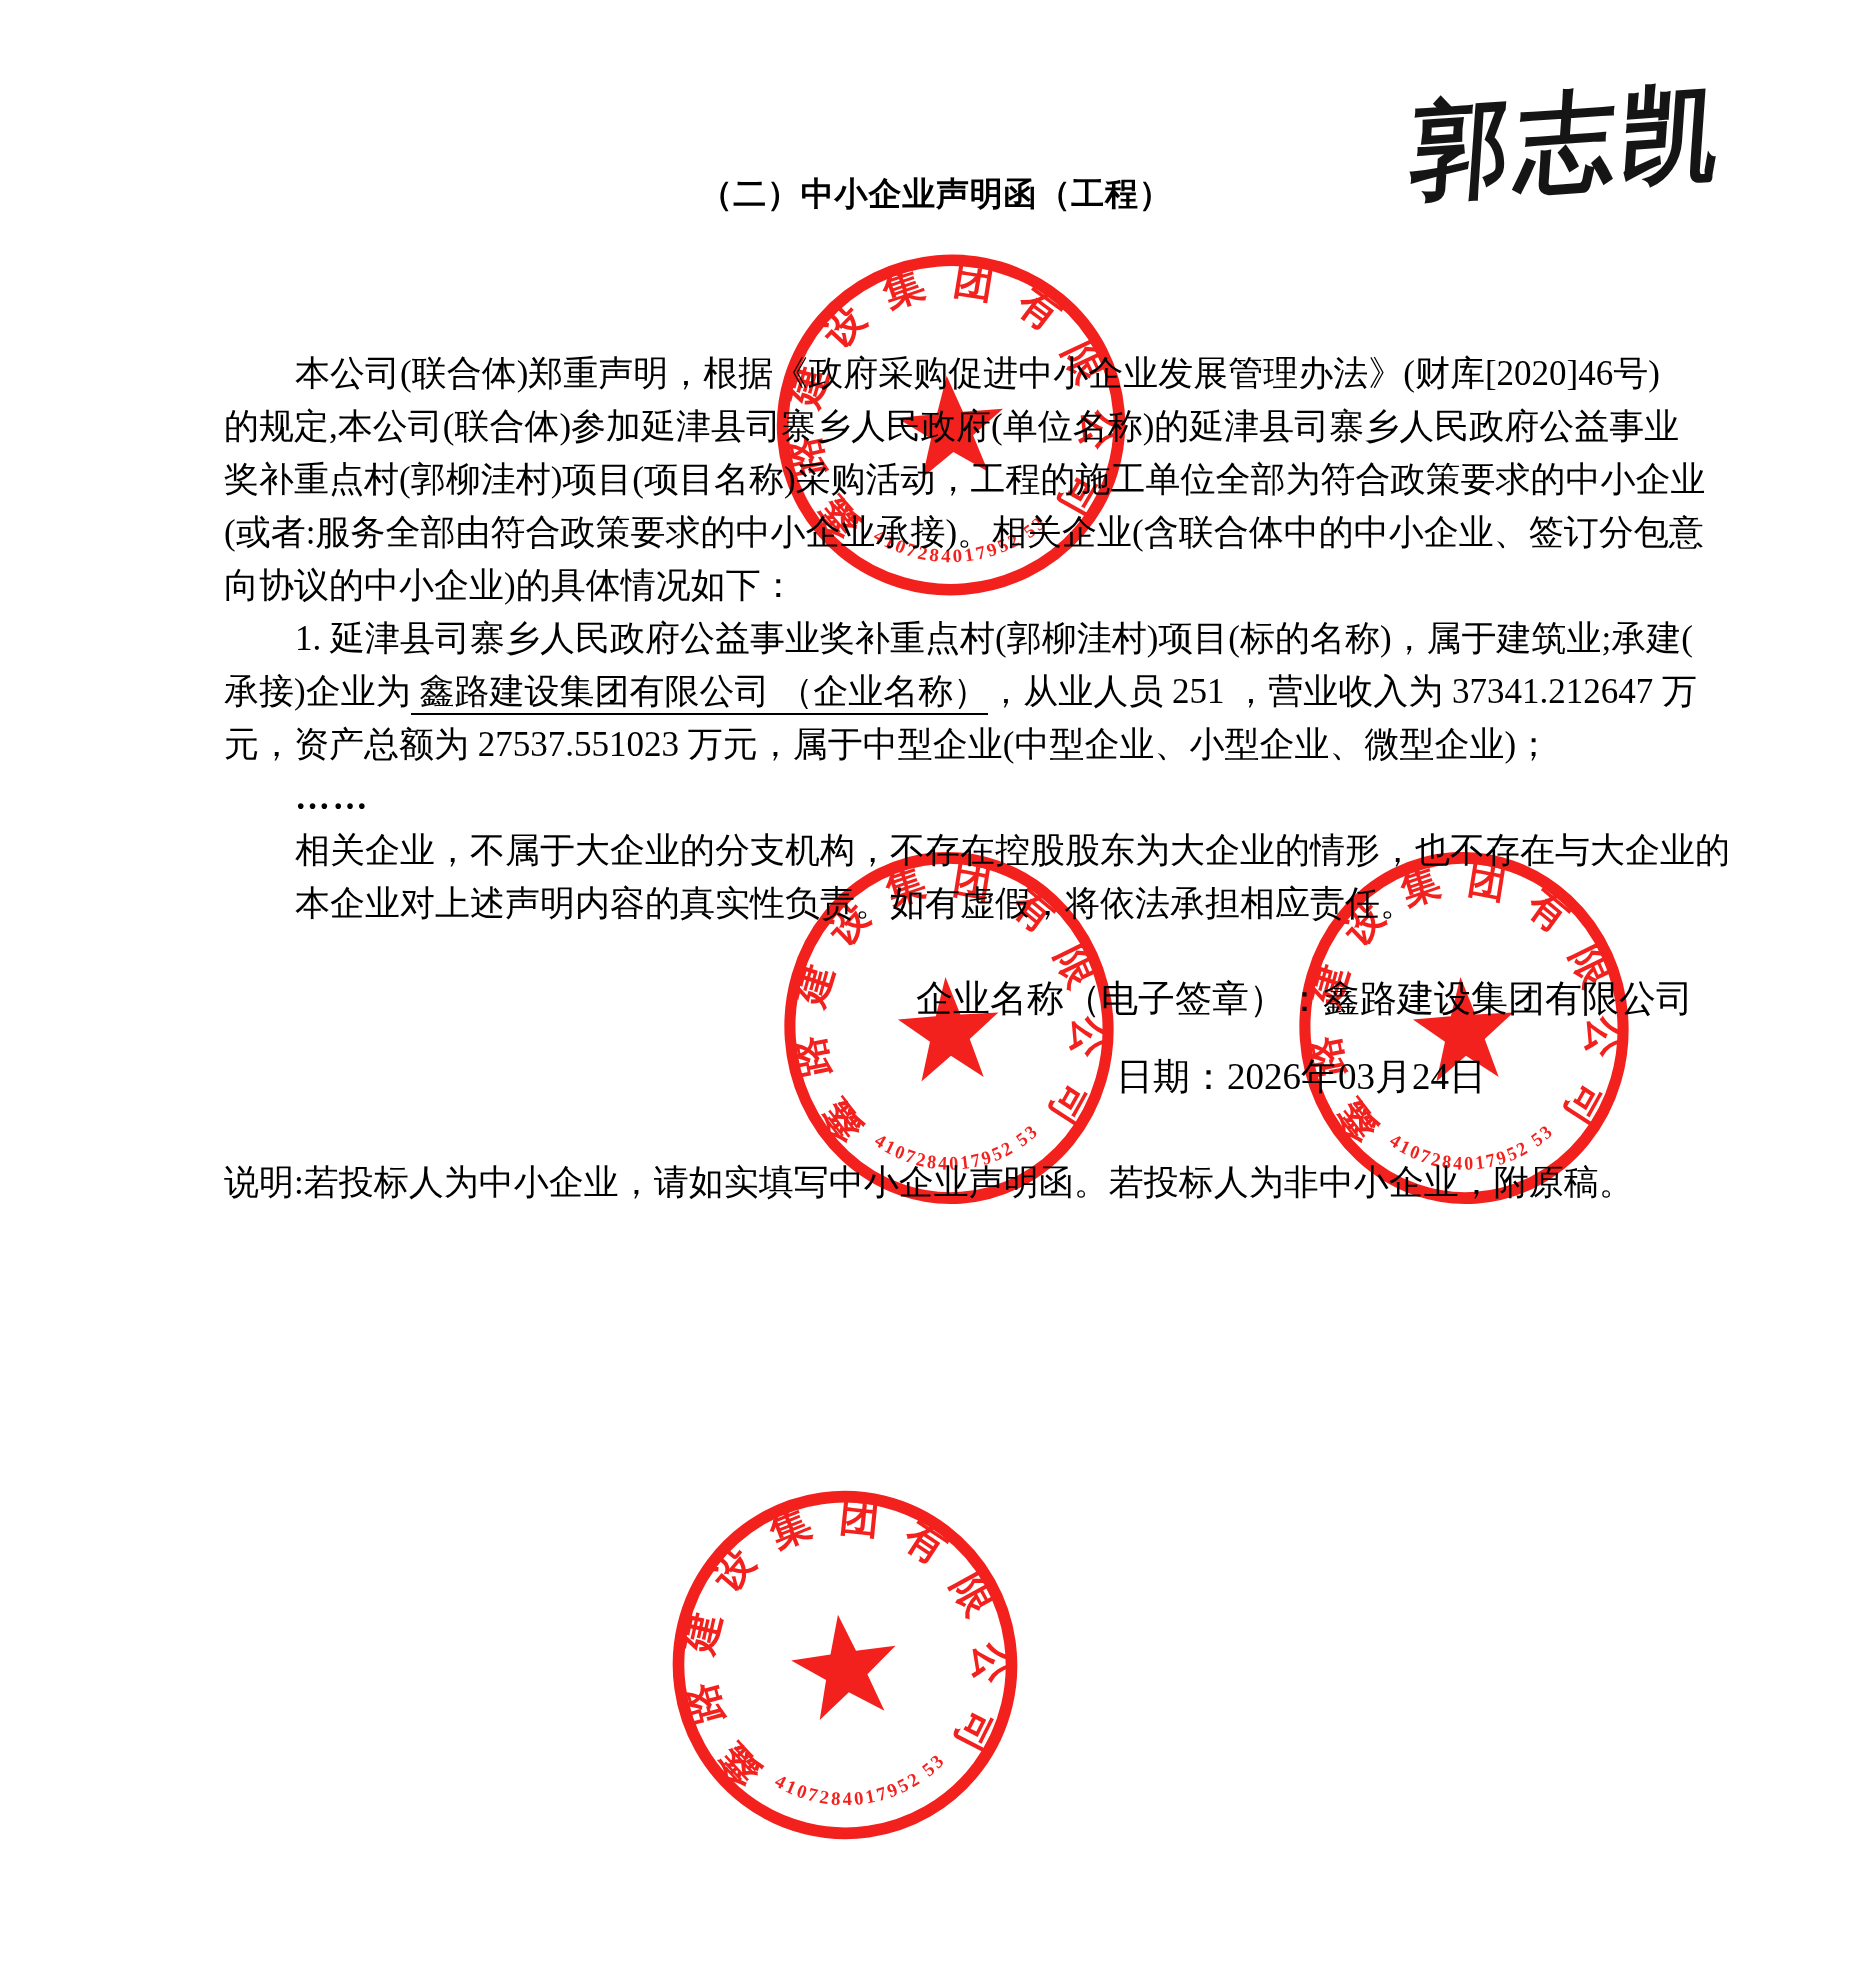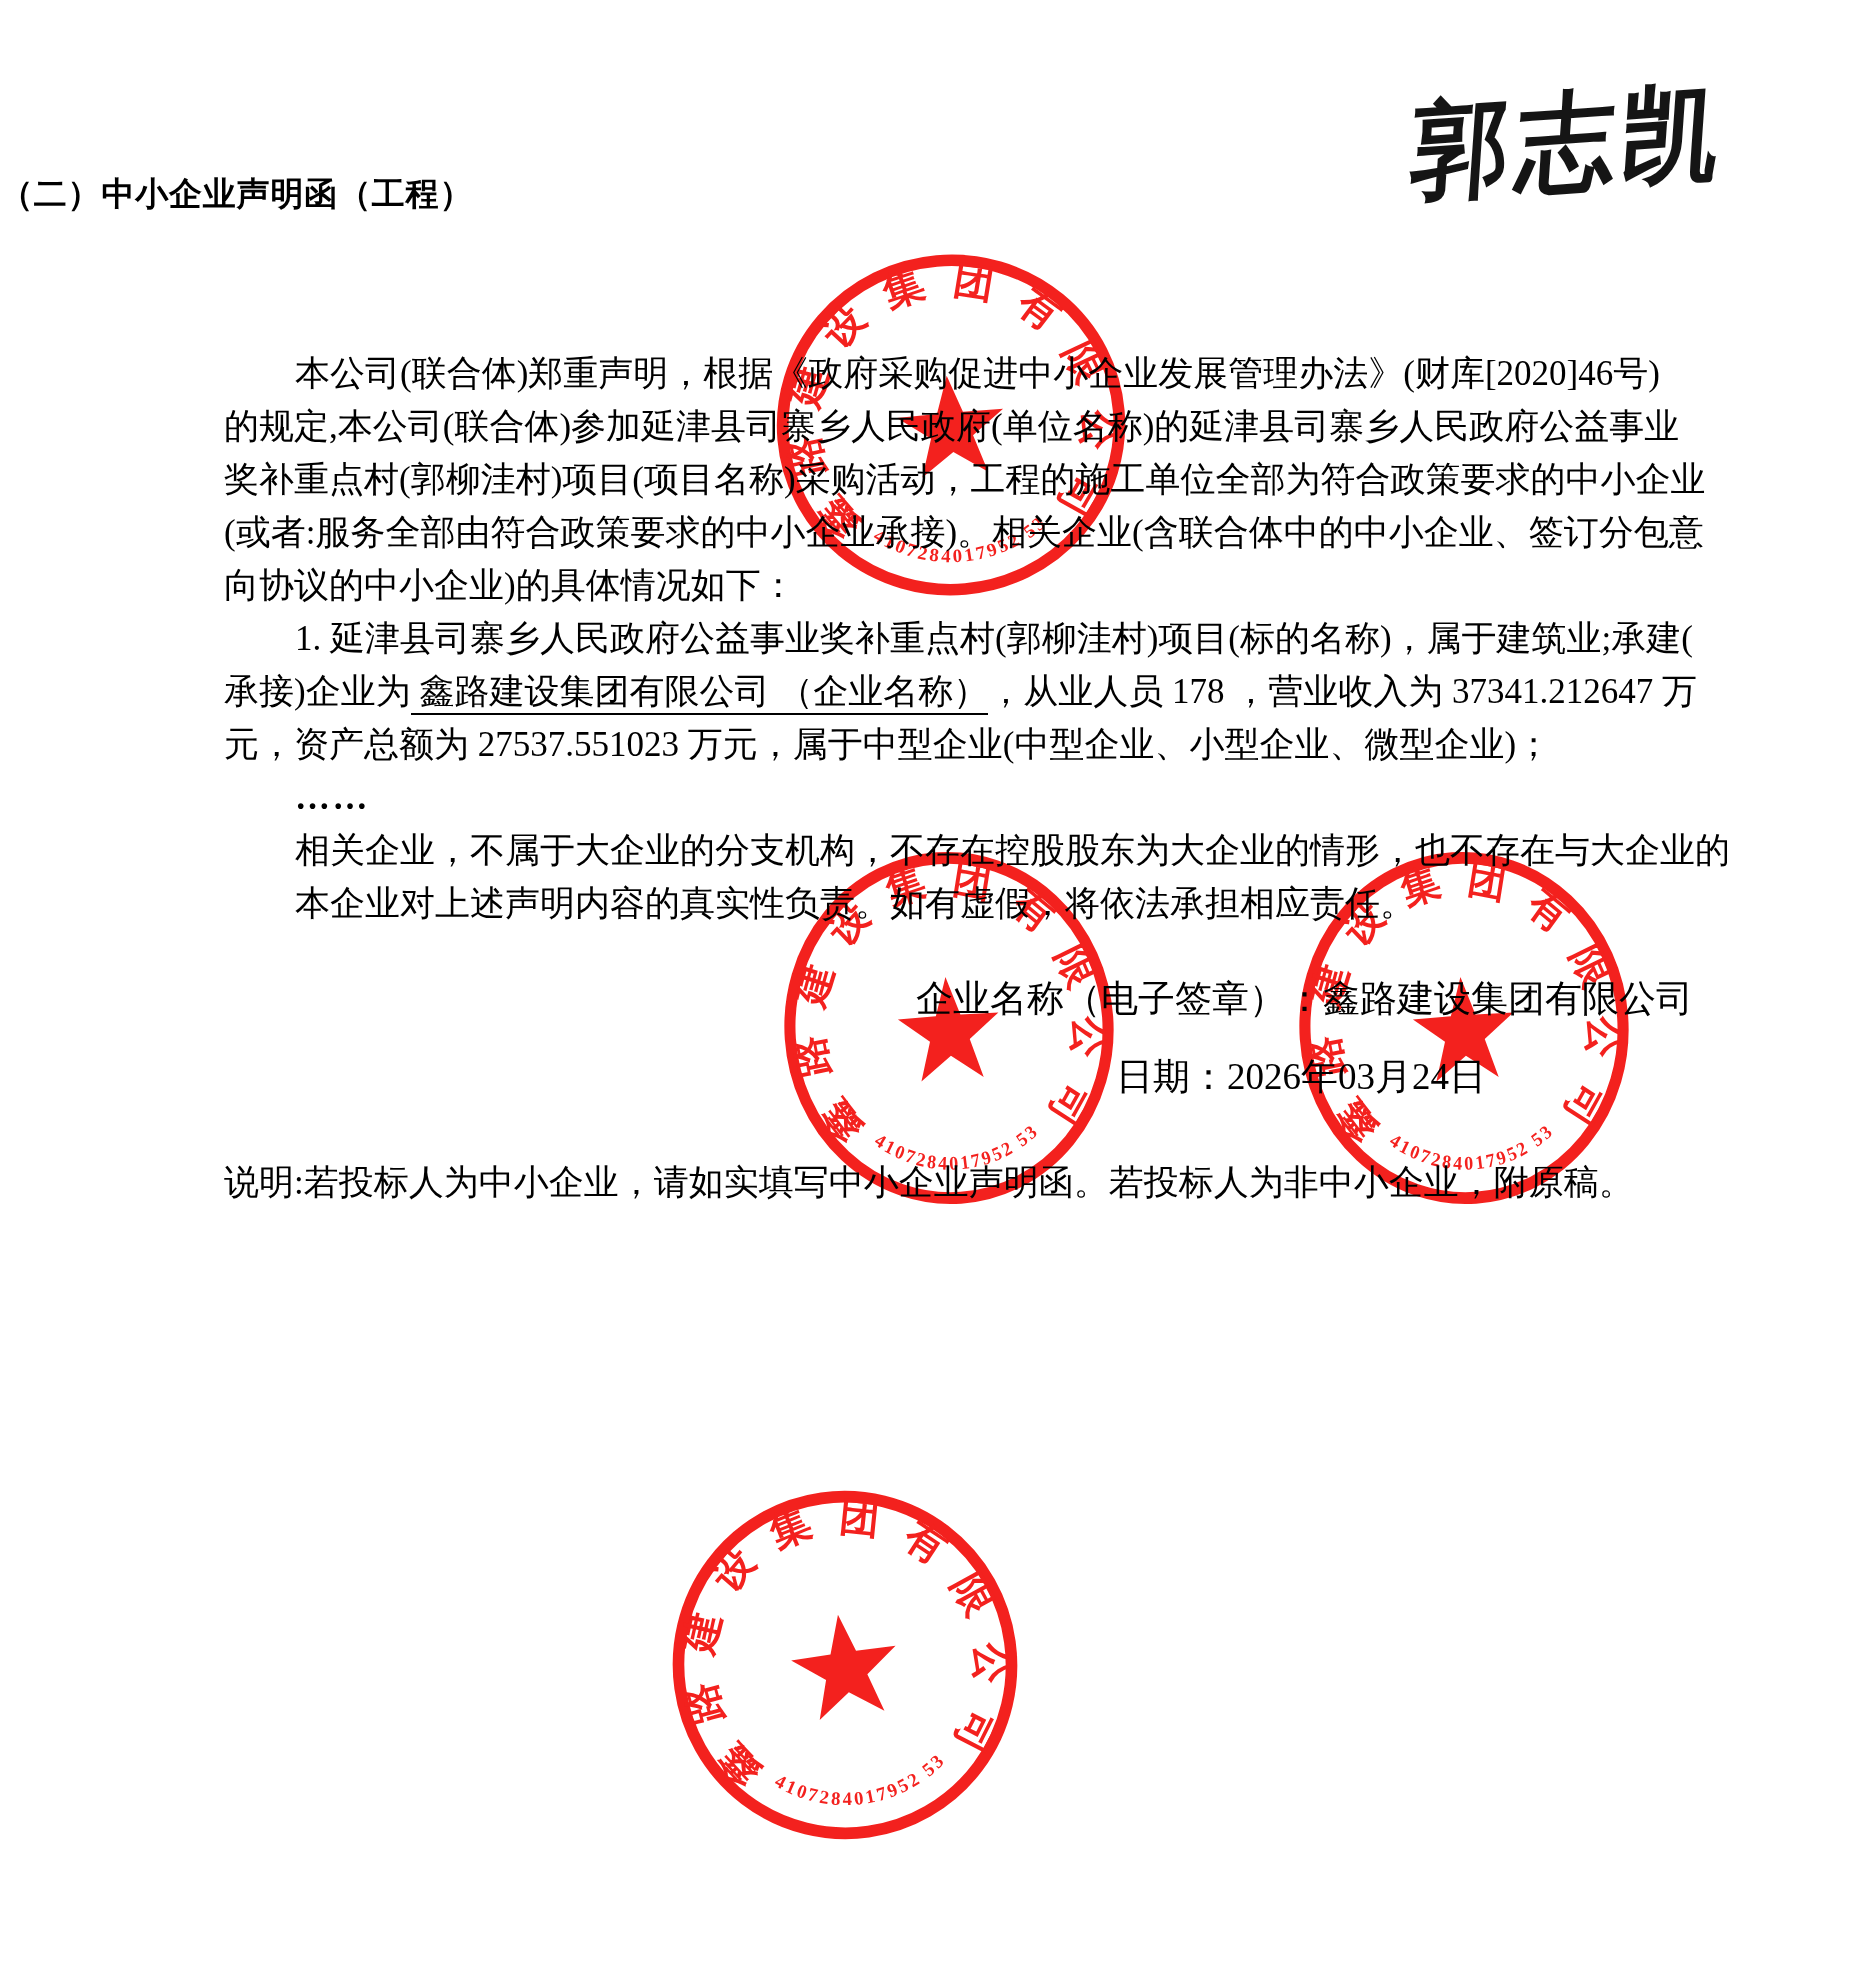--- a/index.html
+++ b/index.html
@@ -15,21 +15,21 @@
   .hand-sign{
     position:absolute;left:1411px;top:75px;width:354px;height:149px;
     font-size:98px;font-weight:bold;line-height:134px;
     letter-spacing:7px;color:#151515;
     transform:rotate(-4deg) skewX(-8deg) scaleY(1.08);
     white-space:nowrap;
   }
   
   .title{
     position:absolute;left:0;top:172px;width:100%;
-    text-align:left;font-size:33px;font-weight:bold;
+    text-align:center;font-size:33px;font-weight:bold;
     letter-spacing:0.8px;margin:0;
   }
   
   .body-text{
     position:absolute;left:224px;top:347px;width:1450px;
     font-size:35px;
   }
   .line{
     height:53px;line-height:53px;white-space:pre;
   }
@@ -75,21 +75,21 @@
 
   <h1 class="title">（二）中小企业声明函（工程）</h1>
 
   <div class="body-text">
     <div class="line indent">本公司(联合体)郑重声明，根据《政府采购促进中小企业发展管理办法》(财库[2020]46号)</div>
     <div class="line">的规定,本公司(联合体)参加延津县司寨乡人民政府(单位名称)的延津县司寨乡人民政府公益事业</div>
     <div class="line">奖补重点村(郭柳洼村)项目(项目名称)采购活动，工程的施工单位全部为符合政策要求的中小企业</div>
     <div class="line">(或者:服务全部由符合政策要求的中小企业承接)。相关企业(含联合体中的中小企业、签订分包意</div>
     <div class="line">向协议的中小企业)的具体情况如下：</div>
     <div class="line indent">1. 延津县司寨乡人民政府公益事业奖补重点村(郭柳洼村)项目(标的名称)，属于建筑业;承建(</div>
-    <div class="line"><span>承接)企业为</span><span class="uline"> 鑫路建设集团有限公司 （企业名称）</span><span>，从业人员 178 ，营业收入为 37341.212647 万</span></div>
+    <div class="line"><span>承接)企业为</span><span class="uline"> 鑫路建设集团有限公司 （企业名称）</span><span>，从业人员 251 ，营业收入为 37341.212647 万</span></div>
     <div class="line">元，资产总额为 27537.551023 万元，属于中型企业(中型企业、小型企业、微型企业)；</div>
     <div class="line indent bold">……</div>
     <div class="line indent">相关企业，不属于大企业的分支机构，不存在控股股东为大企业的情形，也不存在与大企业的</div>
     <div class="line indent">本企业对上述声明内容的真实性负责。如有虚假，将依法承担相应责任。</div>
   </div>
 
   <div class="sig-company">企业名称（电子签章）：鑫路建设集团有限公司</div>
   <div class="sig-date">日期：2026年03月24日</div>
 
   <div class="note">说明:若投标人为中小企业，请如实填写中小企业声明函。若投标人为非中小企业，附原稿。</div>

